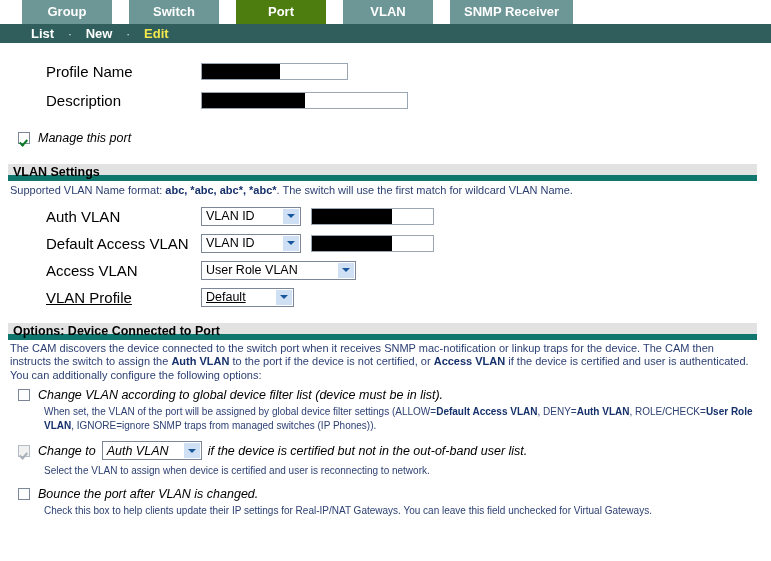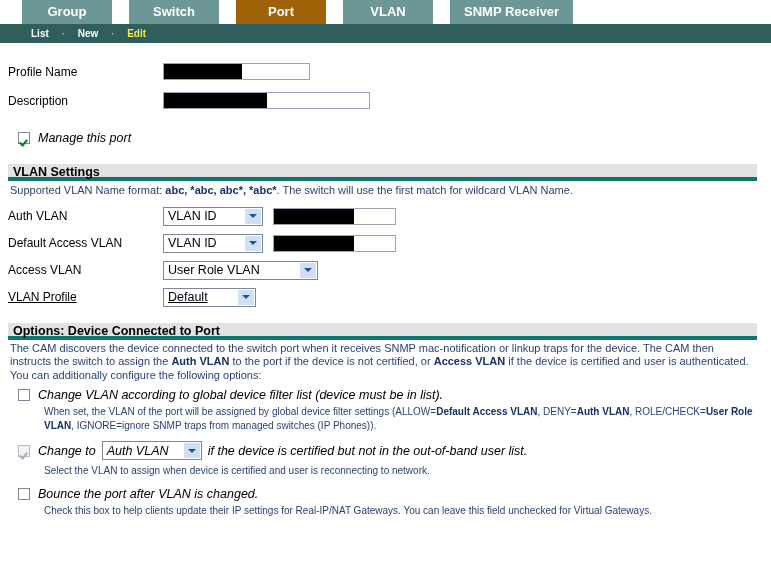--- a/index.html
+++ b/index.html
@@ -38,29 +38,29 @@
     background: #6d9696;
     margin-right: 5px;
     padding: 0 14px;
     min-width: 90px;
     box-sizing: border-box;
     cursor: pointer;
     user-select: none;
     white-space: nowrap;
   }
   .tab.active {
-    background: #a16207;
+    background: #4d7c0f;
   }
 
   .subbar {
     height: 19px;
     background: #2f5e5d;
     color: #ffffff;
     font-weight: bold;
-    font-size: 10px;
+    font-size: 13px;
     line-height: 19px;
     padding-left: 28px;
     box-sizing: border-box;
     white-space: nowrap;
   }
   .subbar .sublink {
     color: #ffffff;
     cursor: pointer;
     margin: 0 3px;
   }
@@ -79,23 +79,24 @@
     box-sizing: border-box;
   }
 
   .field-row {
     display: flex;
     align-items: center;
     height: 25px;
   }
   .field-label {
     width: 155px;
-    font-size: 12px;
+    font-size: 15px;
     color: #000;
     flex: none;
+    margin-left: 38px;
   }
 
   .textbox {
     border: 1px solid #9aa6b4;
     background: #ffffff;
     height: 17px;
     box-sizing: border-box;
     position: relative;
     overflow: hidden;
   }
@@ -175,21 +176,21 @@
     width: 0;
     height: 0;
     border-left: 4px solid transparent;
     border-right: 4px solid transparent;
     border-top: 4px solid #18569c;
   }
 
   
   .sect-head {
     background: #e2e2e2;
-    border-bottom: 4px solid #0f766e;
+    border-bottom: 6px solid #0f766e;
     font-weight: bold;
     font-size: 12.5px;
     color: #000;
     height: 17px;
     line-height: 17px;
     padding-left: 5px;
     box-sizing: border-box;
     margin-right: 6px;
   }
 

